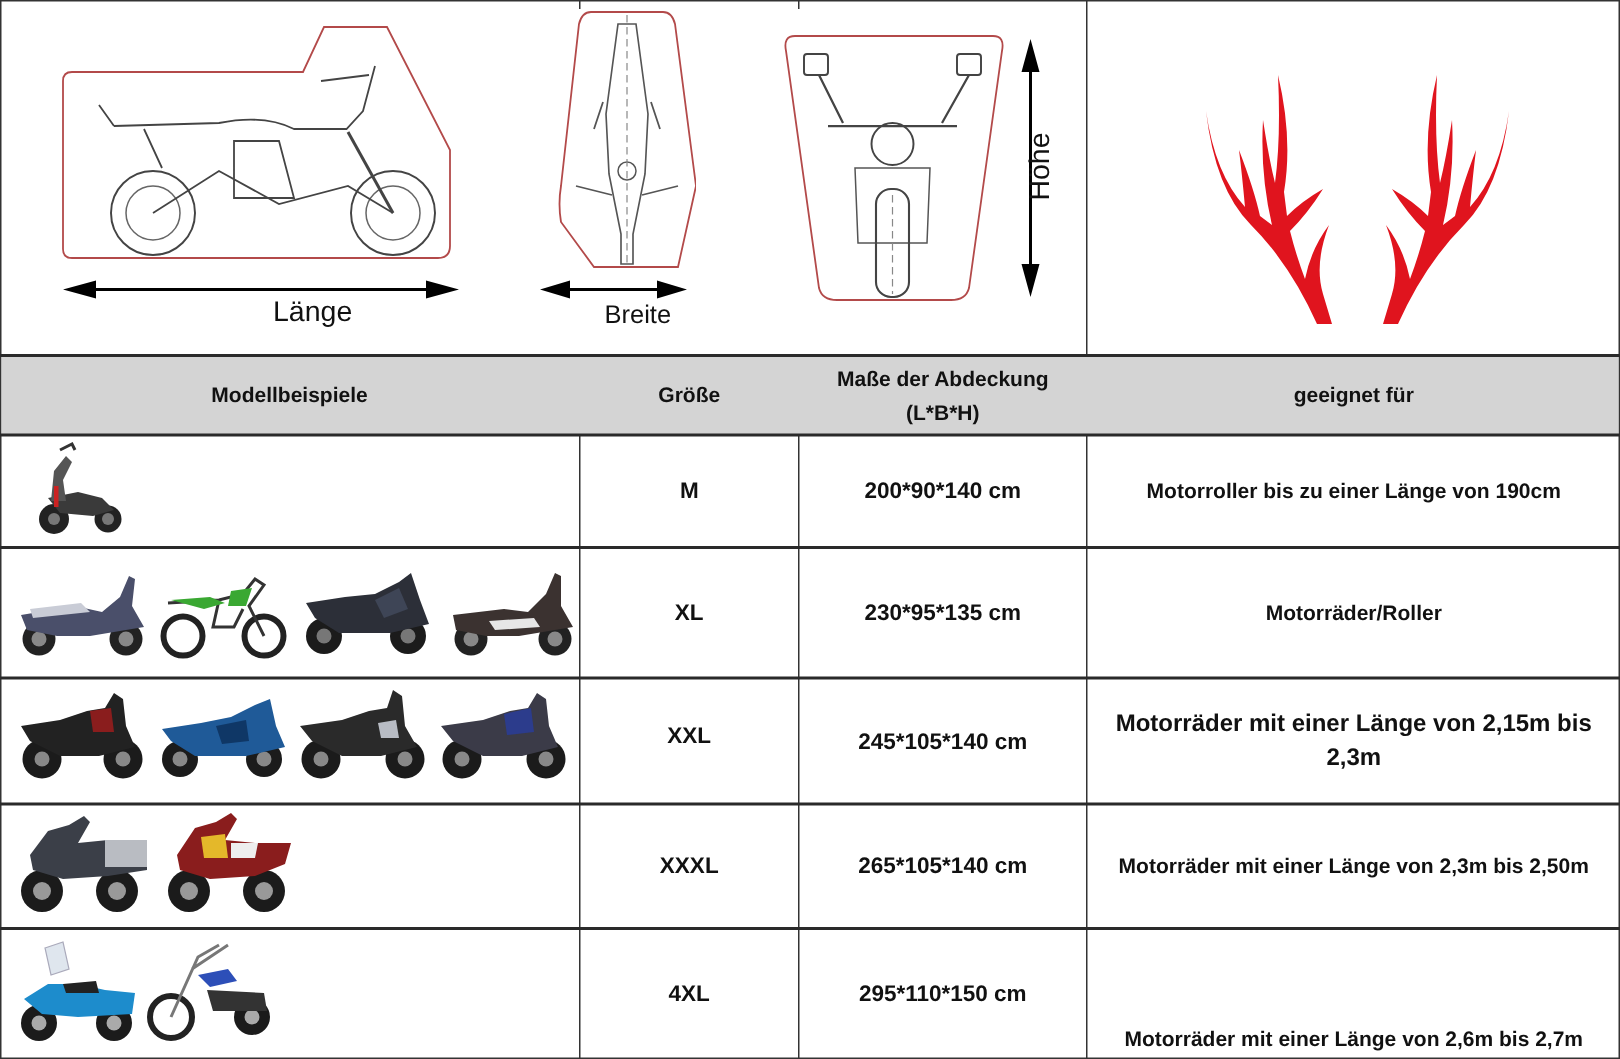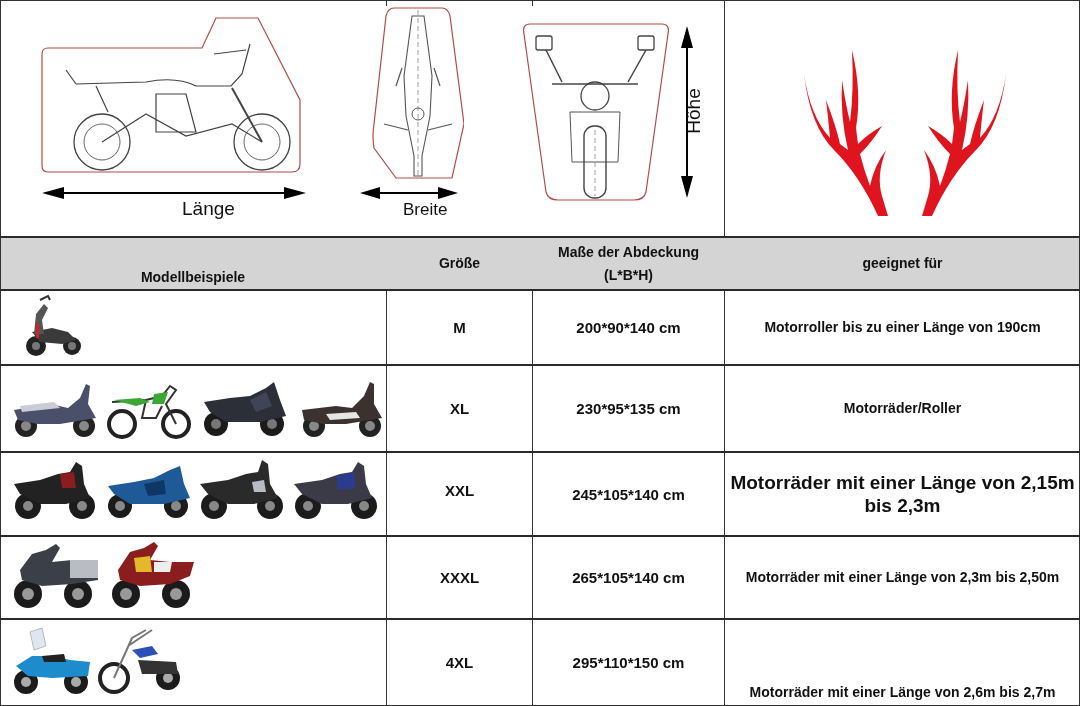--- a/index.html
+++ b/index.html
@@ -96,21 +96,21 @@
 <div class="vline" style="left:724px;top:0;height:706px;"></div>
 
 <div class="hdr-bg"></div>
 <div class="hline thick" style="top:236px;"></div>
 <div class="hline thick" style="top:289px;"></div>
 <div class="hline thick" style="top:364px;"></div>
 <div class="hline thick" style="top:451px;"></div>
 <div class="hline thick" style="top:535px;"></div>
 <div class="hline thick" style="top:618px;"></div>
 
-<div class="cell hdr" style="left:0;top:238px;width:386px;height:51px;align-items:flex-end;">
+<div class="cell hdr" style="left:0;top:238px;width:386px;height:51px;">
     <span>Modellbeispiele</span>
   </div>
 <div class="cell hdr" style="left:387px;top:238px;width:145px;height:51px;">
     <span>Größe</span>
   </div>
 <div class="cell hdr" style="left:533px;top:238px;width:191px;height:51px;flex-direction:column;">
   <span>Maße der Abdeckung</span>
   <span>(L*B*H)</span>
 </div>
 <div class="cell hdr" style="left:725px;top:238px;width:355px;height:51px;">
@@ -220,21 +220,21 @@
         <path d="M2 26 L30 22 L48 16 L60 14 L66 4 L72 8 L74 26 L80 40 L56 46 L30 46 L10 36 Z" fill="#3b3b48"></path>
         <path d="M44 18 L62 14 L64 30 L46 32 Z" fill="#2c3c8c"></path>
       </svg>
   </div>
   <div class="cell" style="left:387px;top:453px;width:145px;height:74px;">
       <span>XXL</span>
     </div>
   <div class="cell" style="left:533px;top:453px;width:191px;height:82px;">
       <span>245*105*140 cm</span>
     </div>
-  <div class="cell" style="left:725px;top:453px;width:355px;height:82px;font-size:19px;">
+  <div class="cell" style="left:725px;top:453px;width:355px;height:82px;font-size:16px;">
       <span>Motorräder mit einer Länge von 2,15m bis 2,3m</span>
     </div>
 </div>
 
 <div>
   <div class="thumbrow" style="top:540px;left:12px;gap:10px;">
     <svg width="88" height="72" viewBox="0 0 88 72">
         <circle cx="16" cy="54" r="14" fill="#1b1b1b"></circle>
         <circle cx="66" cy="54" r="14" fill="#1b1b1b"></circle>
         <circle cx="16" cy="54" r="6" fill="#999"></circle>

